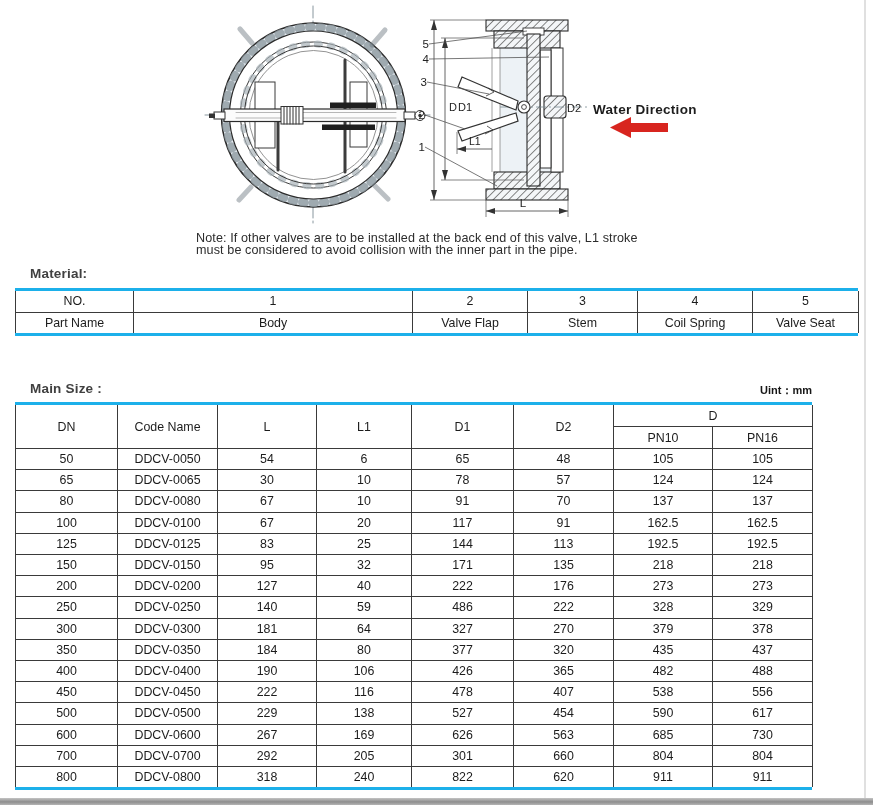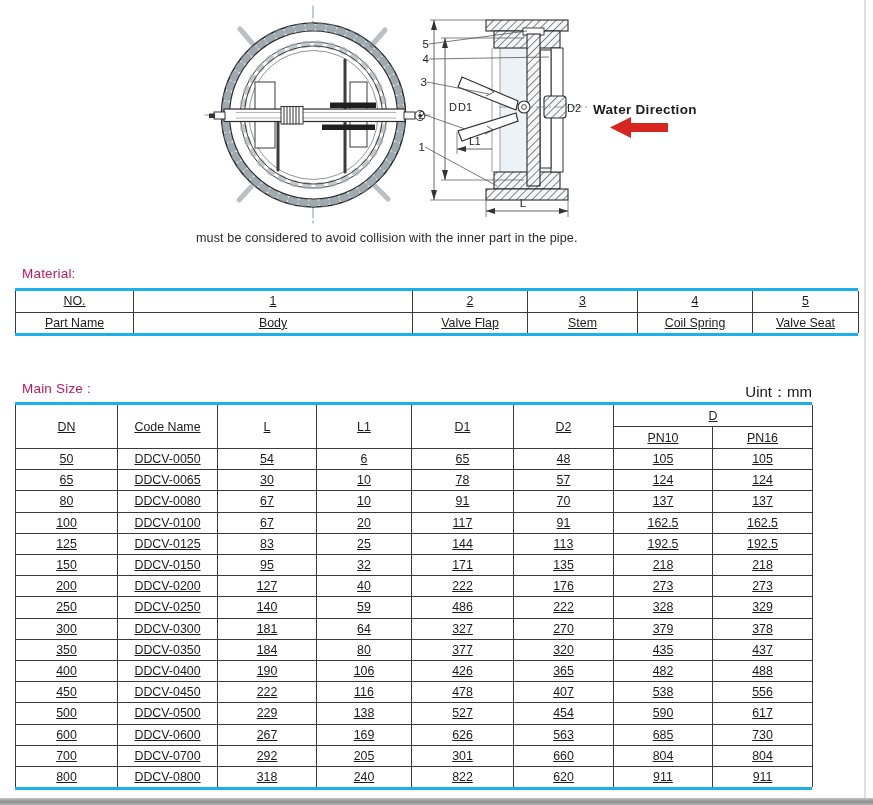--- a/index.html
+++ b/index.html
@@ -12,32 +12,32 @@
   .abs{position:absolute;}
 
   
   .note{
     left:196px;top:232px;width:500px;
     font-size:12.6px;line-height:12.2px;letter-spacing:.1px;color:#2c2c2c;
   }
 
   
   .section-title{
-    color:#be185d;font-weight:normal;font-size:13.5px;letter-spacing:.2px;
-  }
-  .unit-label{font-size:15px;color:#161616;}
+    color:#404040;font-weight:bold;font-size:13.5px;letter-spacing:.2px;margin-left:8px;
+  }
+  .unit-label{font-size:11px;color:#161616;font-weight:bold;}
 
   
   .cyan-frame{
     border-top:3.5px solid #1cb0ea;
     border-bottom:3.5px solid #1cb0ea;
   }
   table.data-table{
     border-collapse:collapse;table-layout:fixed;width:100%;
-    font-size:12.4px;color:#1c1c1c;text-decoration:underline;
+    font-size:12.4px;color:#1c1c1c;
   }
   table.data-table td, table.data-table th{
     border:1px solid #3a3a3a;
     border-top-width:1.6px;border-bottom-width:1.6px;
     text-align:center;vertical-align:middle;
     font-weight:normal;padding:0 2px;overflow:hidden;white-space:nowrap;
   }
   table.data-table tr:first-child td,
   table.data-table tr:first-child th{border-top:0;}
   table.data-table tr:last-child td{border-bottom:0;}
@@ -182,20 +182,21 @@
   </g>
 
   <text x="593" y="114" font-size="13.5" font-weight="600" letter-spacing="0.3" fill="#1d1d1d">Water Direction</text>
   <g>
     <polygon points="631,117 610,127.5 631,138" fill="#d8251f"></polygon>
     <rect x="630" y="123" width="38" height="9" fill="#d8251f"></rect>
   </g>
 </svg>
 
 <div class="abs note">
+  <div>Note: If other valves are to be installed at the back end of this valve, L1 stroke</div>
   <div>must be considered to avoid collision with the inner part in the pipe.</div>
 </div>
 
 <div class="abs section-title" style="left:22px;top:266px">Material:</div>
 
 <div class="abs cyan-frame" style="left:15px;top:288px;width:843px">
   <table class="data-table mat-table">
     <colgroup>
       <col style="width:118px">
         <col style="width:149px">

